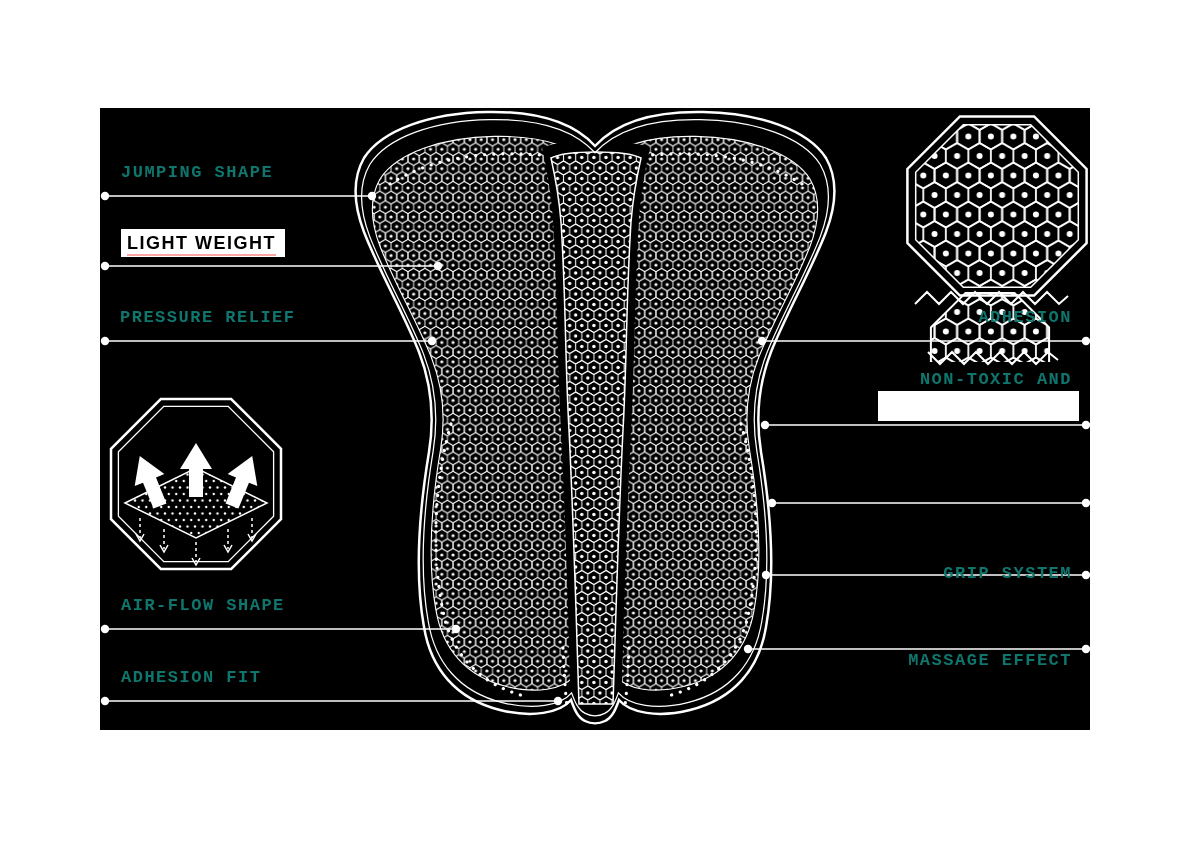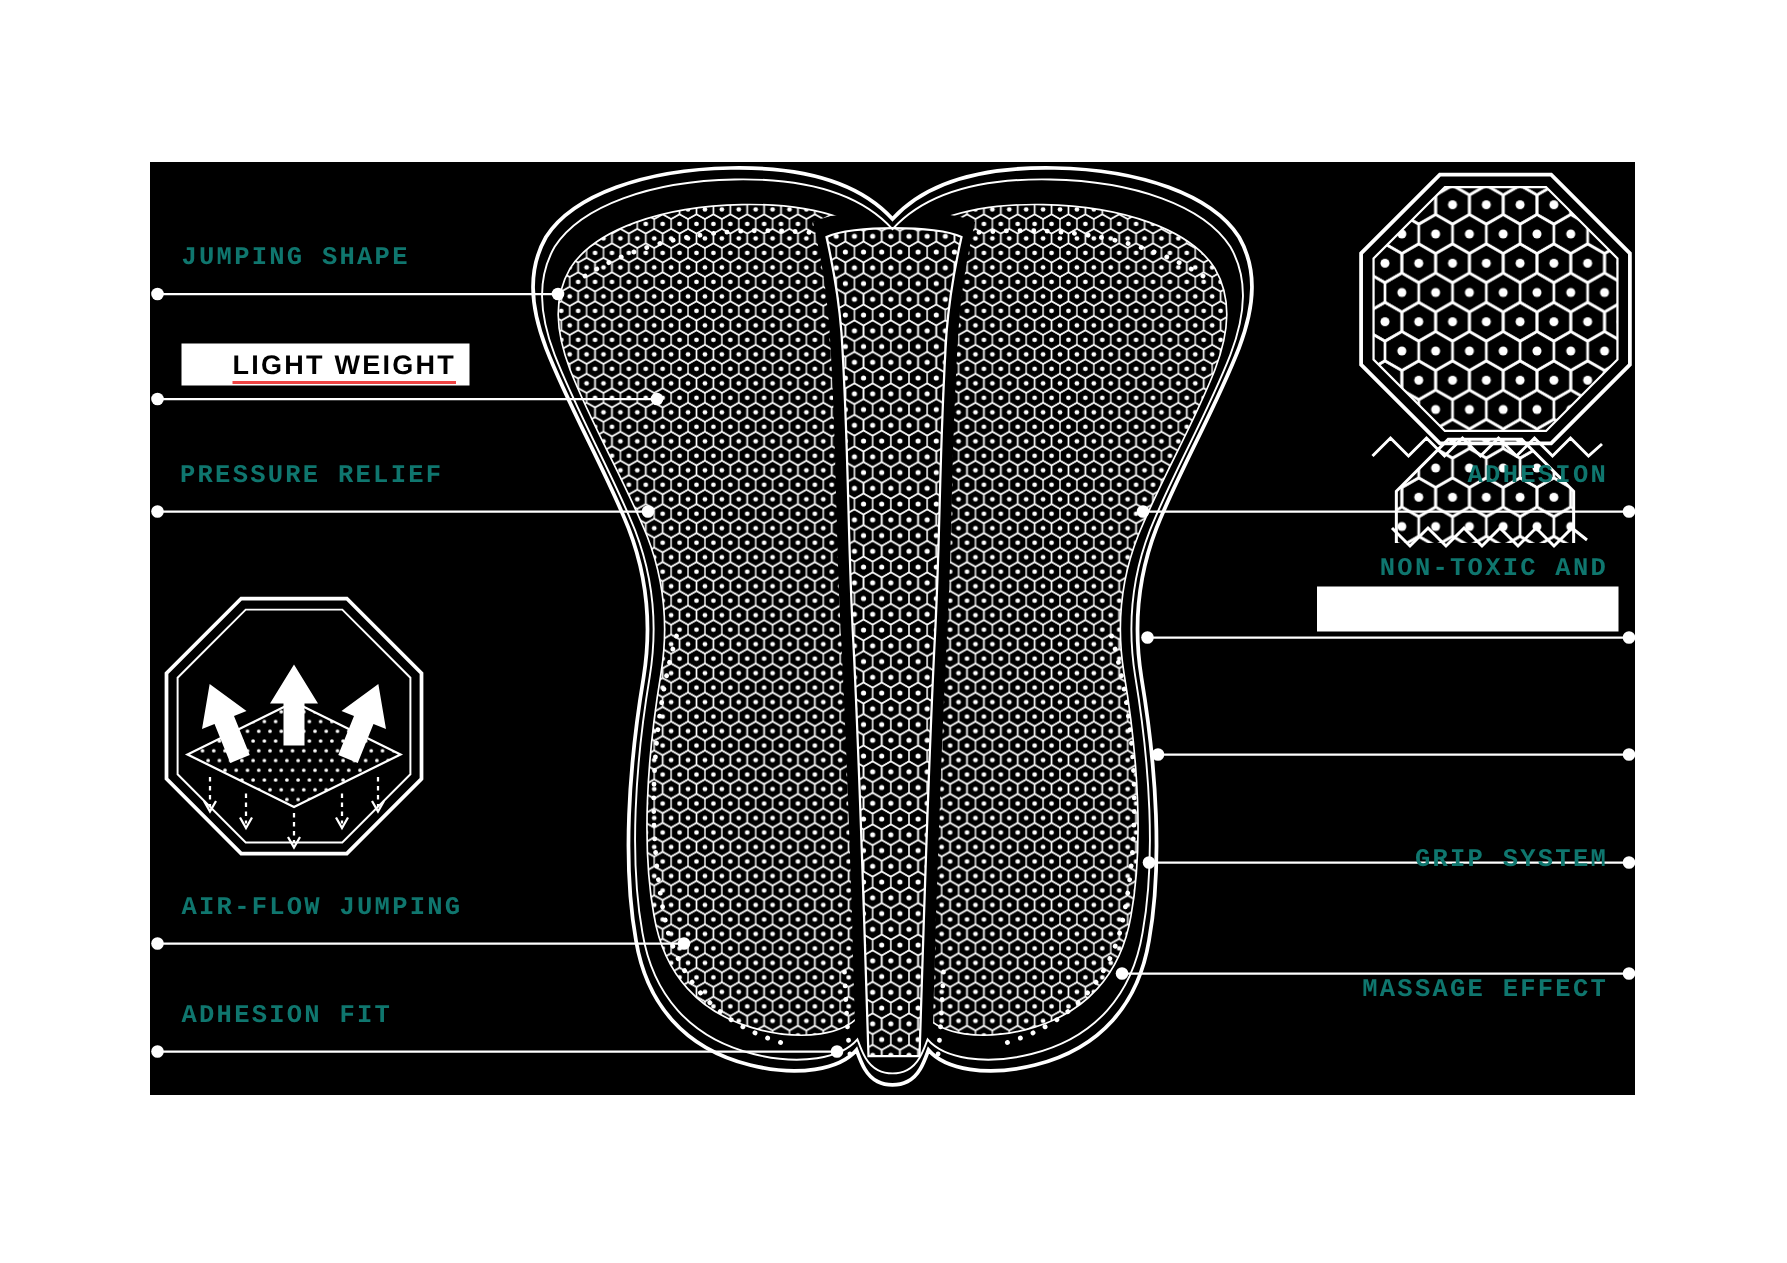--- a/index.html
+++ b/index.html
@@ -4,21 +4,21 @@
 <style>
   html,body{margin:0;padding:0;background:#ffffff;}
   .stage{position:relative;width:1191px;height:842px;background:#ffffff;overflow:hidden;
          font-family:"Liberation Sans", sans-serif;}
   svg.gfx{position:absolute;left:0;top:0;}
   .lbl{position:absolute;color:#0f766e;font-weight:bold;font-size:17px;line-height:20px;
        letter-spacing:1.5px;white-space:nowrap;font-family:Liberation Mono, monospace;}
   .lbl.right{text-align:right;}
   .hlbox{position:absolute;background:#ffffff;color:#000000;font-weight:bold;font-size:18px;
          line-height:20px;letter-spacing:1.5px;padding:4px 9px 4px 6px;white-space:nowrap;}
-  .hlbox span{border-bottom:2px solid #ef4444;padding-bottom:1px;margin-left:28px;}
+  .hlbox span{border-bottom:2px solid #fca5a5;padding-bottom:1px;}
   .whitebox{position:absolute;background:#ffffff;}
 </style>
 </head>
 <body>
 
 <div class="stage">
 
 <svg class="gfx" width="1191" height="842" viewBox="0 0 1191 842">
   <defs>
     <path id="h7" d="M0 -7 L6.06 -3.5 L6.06 3.5 L0 7 L-6.06 3.5 L-6.06 -3.5 Z"></path>
@@ -203,21 +203,21 @@
 </svg>
 
 <div class="lbl" style="left:121px;top:163px;">JUMPING SHAPE</div>
 
 <div class="hlbox" style="left:121px;top:229px;">
   <span>LIGHT WEIGHT</span>
 </div>
 
 <div class="lbl" style="left:120px;top:308px;">PRESSURE RELIEF</div>
 
-<div class="lbl" style="left:121px;top:596px;">AIR-FLOW JUMPING</div>
+<div class="lbl" style="left:121px;top:596px;">AIR-FLOW SHAPE</div>
 
 <div class="lbl" style="left:121px;top:668px;">ADHESION FIT</div>
 
 <div class="lbl right" style="right:119px;top:308px;margin-left:30px;">ADHESION</div>
 
 <div class="lbl right" style="right:119px;top:370px;">NON-TOXIC AND</div>
 
 <div class="whitebox" style="right:112px;top:391px;width:201px;height:30px;"></div>
 
 

